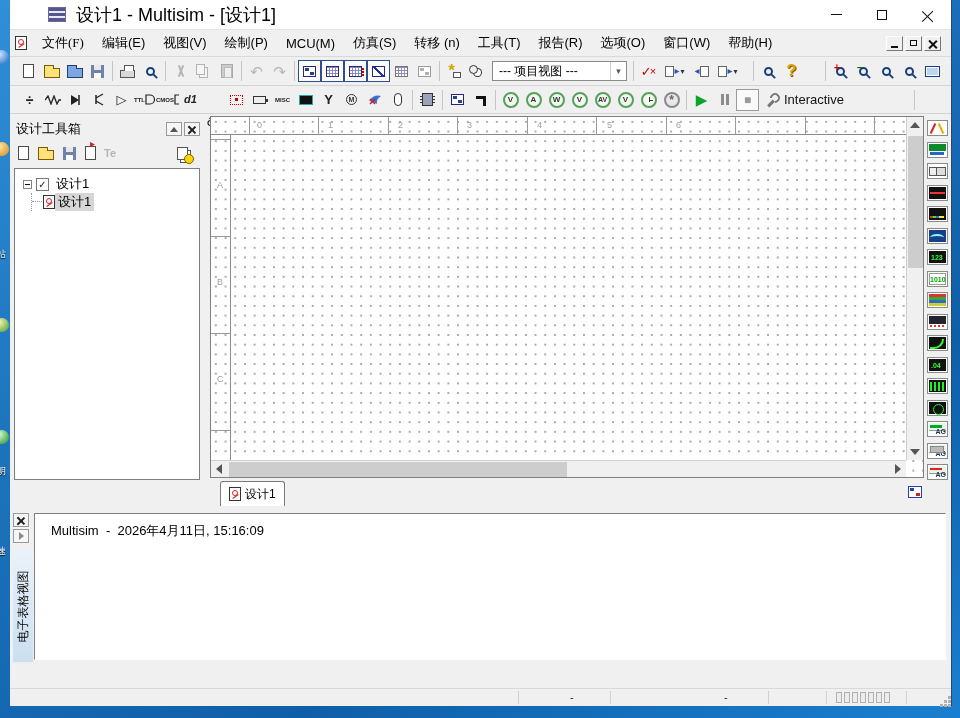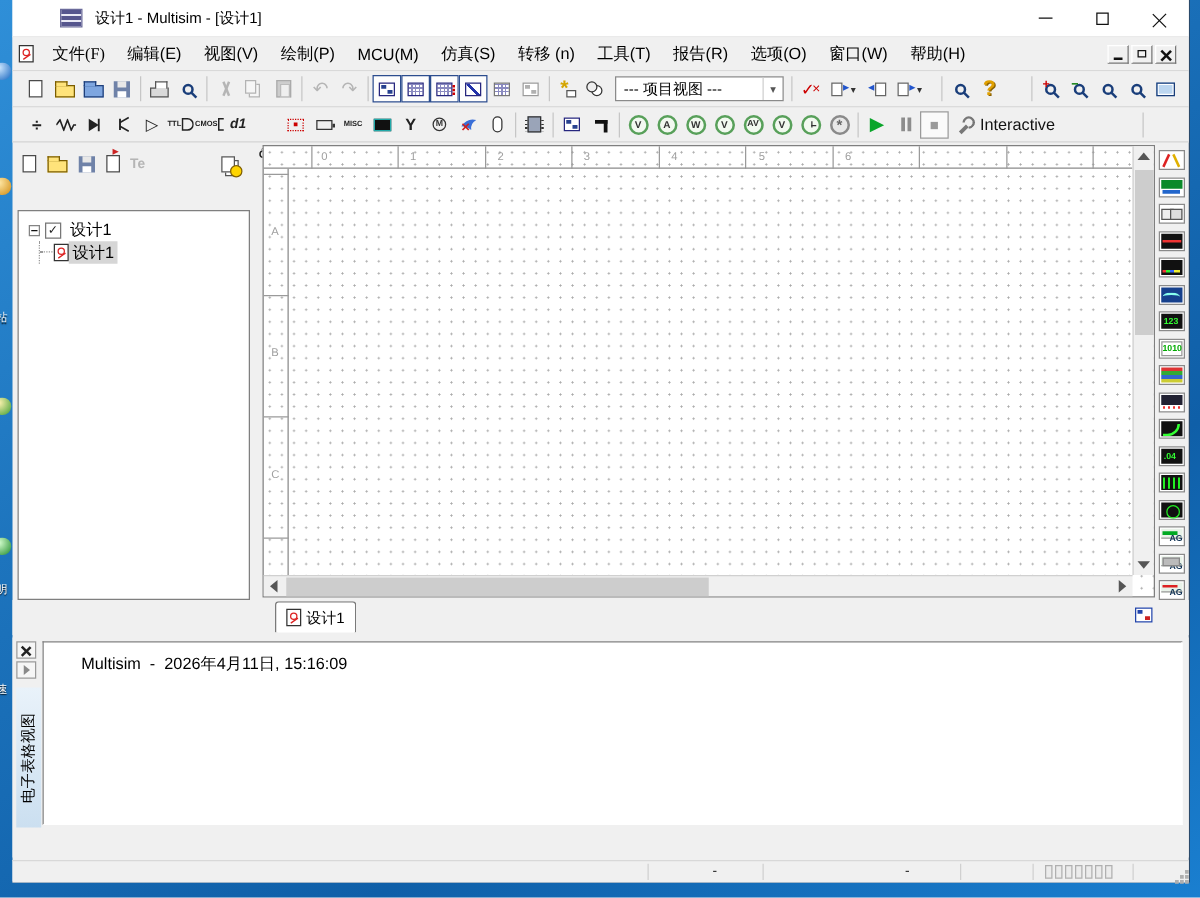--- a/index.html
+++ b/index.html
@@ -14,21 +14,21 @@
 
   
   .win{position:absolute;left:10px;top:0;width:942px;height:706px;background:#f0f0f0;
        border-right:1px solid #2a4a6b;border-bottom:1px solid #2a4a6b;}
 
   
   .titlebar{position:absolute;left:0;top:0;width:100%;height:30px;background:#ffffff;
             display:flex;align-items:center;border-bottom:1px solid #e4e4e4;}
   .app-icon{width:18px;height:15px;margin-left:38px;border:1px solid #6a6a9a;
             background:repeating-linear-gradient(180deg,#56568e 0 3px,#e9e9f5 3px 5px);}
-  .title-text{font-size:12px;color:#000;margin-left:10px;}
+  .title-text{font-size:18px;color:#000;margin-left:10px;}
   .wcontrols{margin-left:auto;display:flex;height:100%;}
   .wbtn{width:46px;height:100%;display:flex;align-items:center;justify-content:center;}
   .g-min{width:11px;height:1.5px;background:#111;}
   .g-max{width:10px;height:10px;border:1.2px solid #111;}
   .g-close{position:relative;width:12px;height:12px;}
   .g-close:before,.g-close:after{content:"";position:absolute;left:5px;top:0;width:1.4px;height:15px;background:#111;}
   .g-close:before{transform:rotate(45deg);} .g-close:after{transform:rotate(-45deg);}
 
   
   .menubar{position:absolute;left:0;top:30px;width:100%;height:27px;background:#f0f0f0;
@@ -225,21 +225,21 @@
   
   .sheet{position:absolute;left:0;top:510px;width:100%;height:176px;background:#f0f0f0;}
   .sheet-side{position:absolute;left:2px;top:2px;width:22px;bottom:4px;}
   .ssbtn{width:16px;height:14px;border:1px solid #9a9a9a;background:#f6f6f6;display:flex;align-items:center;justify-content:center;margin:1px 0 2px 1px;}
   .tri-right{width:0;height:0;border-top:4px solid transparent;border-bottom:4px solid transparent;border-left:5px solid #8a8a8a;}
   .side-label{position:absolute;left:1px;top:38px;width:20px;height:112px;background:linear-gradient(#e9f2fa,#cbdff0);
               display:flex;align-items:center;justify-content:center;}
   .side-label span{transform:rotate(-90deg);white-space:nowrap;font-size:12px;color:#000;}
   .sheet-content{position:absolute;left:24px;top:3px;width:912px;height:147px;background:#fff;
                  border:1px solid;border-color:#808080 #fff #fff #808080;font-size:13px;color:#000;}
-  .sheet-msg{padding:8px 0 0 30px;white-space:pre;}
+  .sheet-msg{padding:8px 0 0 16px;white-space:pre;}
   .sheet-tabs{position:absolute;left:24px;top:152px;display:flex;font-size:12px;}
   .stab{border:1px solid #8a8a8a;background:#f0f0f0;padding:2px 8px 0 8px;height:19px;margin-right:2px;border-radius:0 0 3px 3px;border-top:none;}
   .stab.active{border-top:1px solid #f0f0f0;margin-top:-1px;height:20px;}
 
   
   .statusbar{position:absolute;left:0;top:688px;width:100%;height:18px;background:#f0f0f0;border-top:1px solid #d8d8d8;font-size:11px;color:#222;}
   .sdiv{position:absolute;top:2px;width:1px;height:13px;background:#d0d0d0;}
   .sdash{position:absolute;top:2px;}
   .sbars{position:absolute;left:826px;top:3px;display:flex;gap:2px;}
   .sbars i{width:6px;height:11px;border:1px solid #b0b0b0;background:#ececec;}
@@ -555,20 +555,31 @@
       </div>
     <div class="tb stopbox">
         <span class="stopg">■</span>
       </div>
     <span class="wrench"></span>
     <span class="interactive-lbl">Interactive</span>
     <div class="sep" style="margin-left:70px;"></div>
   </div>
 
   <div class="toolbox">
+    <div class="tb-header">
+      <span>设计工具箱</span>
+      <div class="phbtns">
+        <div class="phbtn">
+            <span class="tri-up"></span>
+          </div>
+        <div class="phbtn">
+            <span class="xsm"></span>
+          </div>
+      </div>
+    </div>
     <div class="tb-tools">
       <span class="ic-page"></span>
       <span class="ic-folder"></span>
       <span class="ic-floppy"></span>
       <span style="display:flex;">
           <span class="ic-page"></span>
           <span class="ic-redarrow">▸</span>
         </span>
       <span class="gtxt dis" style="font-size:11px;font-weight:bold;">Te</span>
       <span class="ic-pages2"></span>

